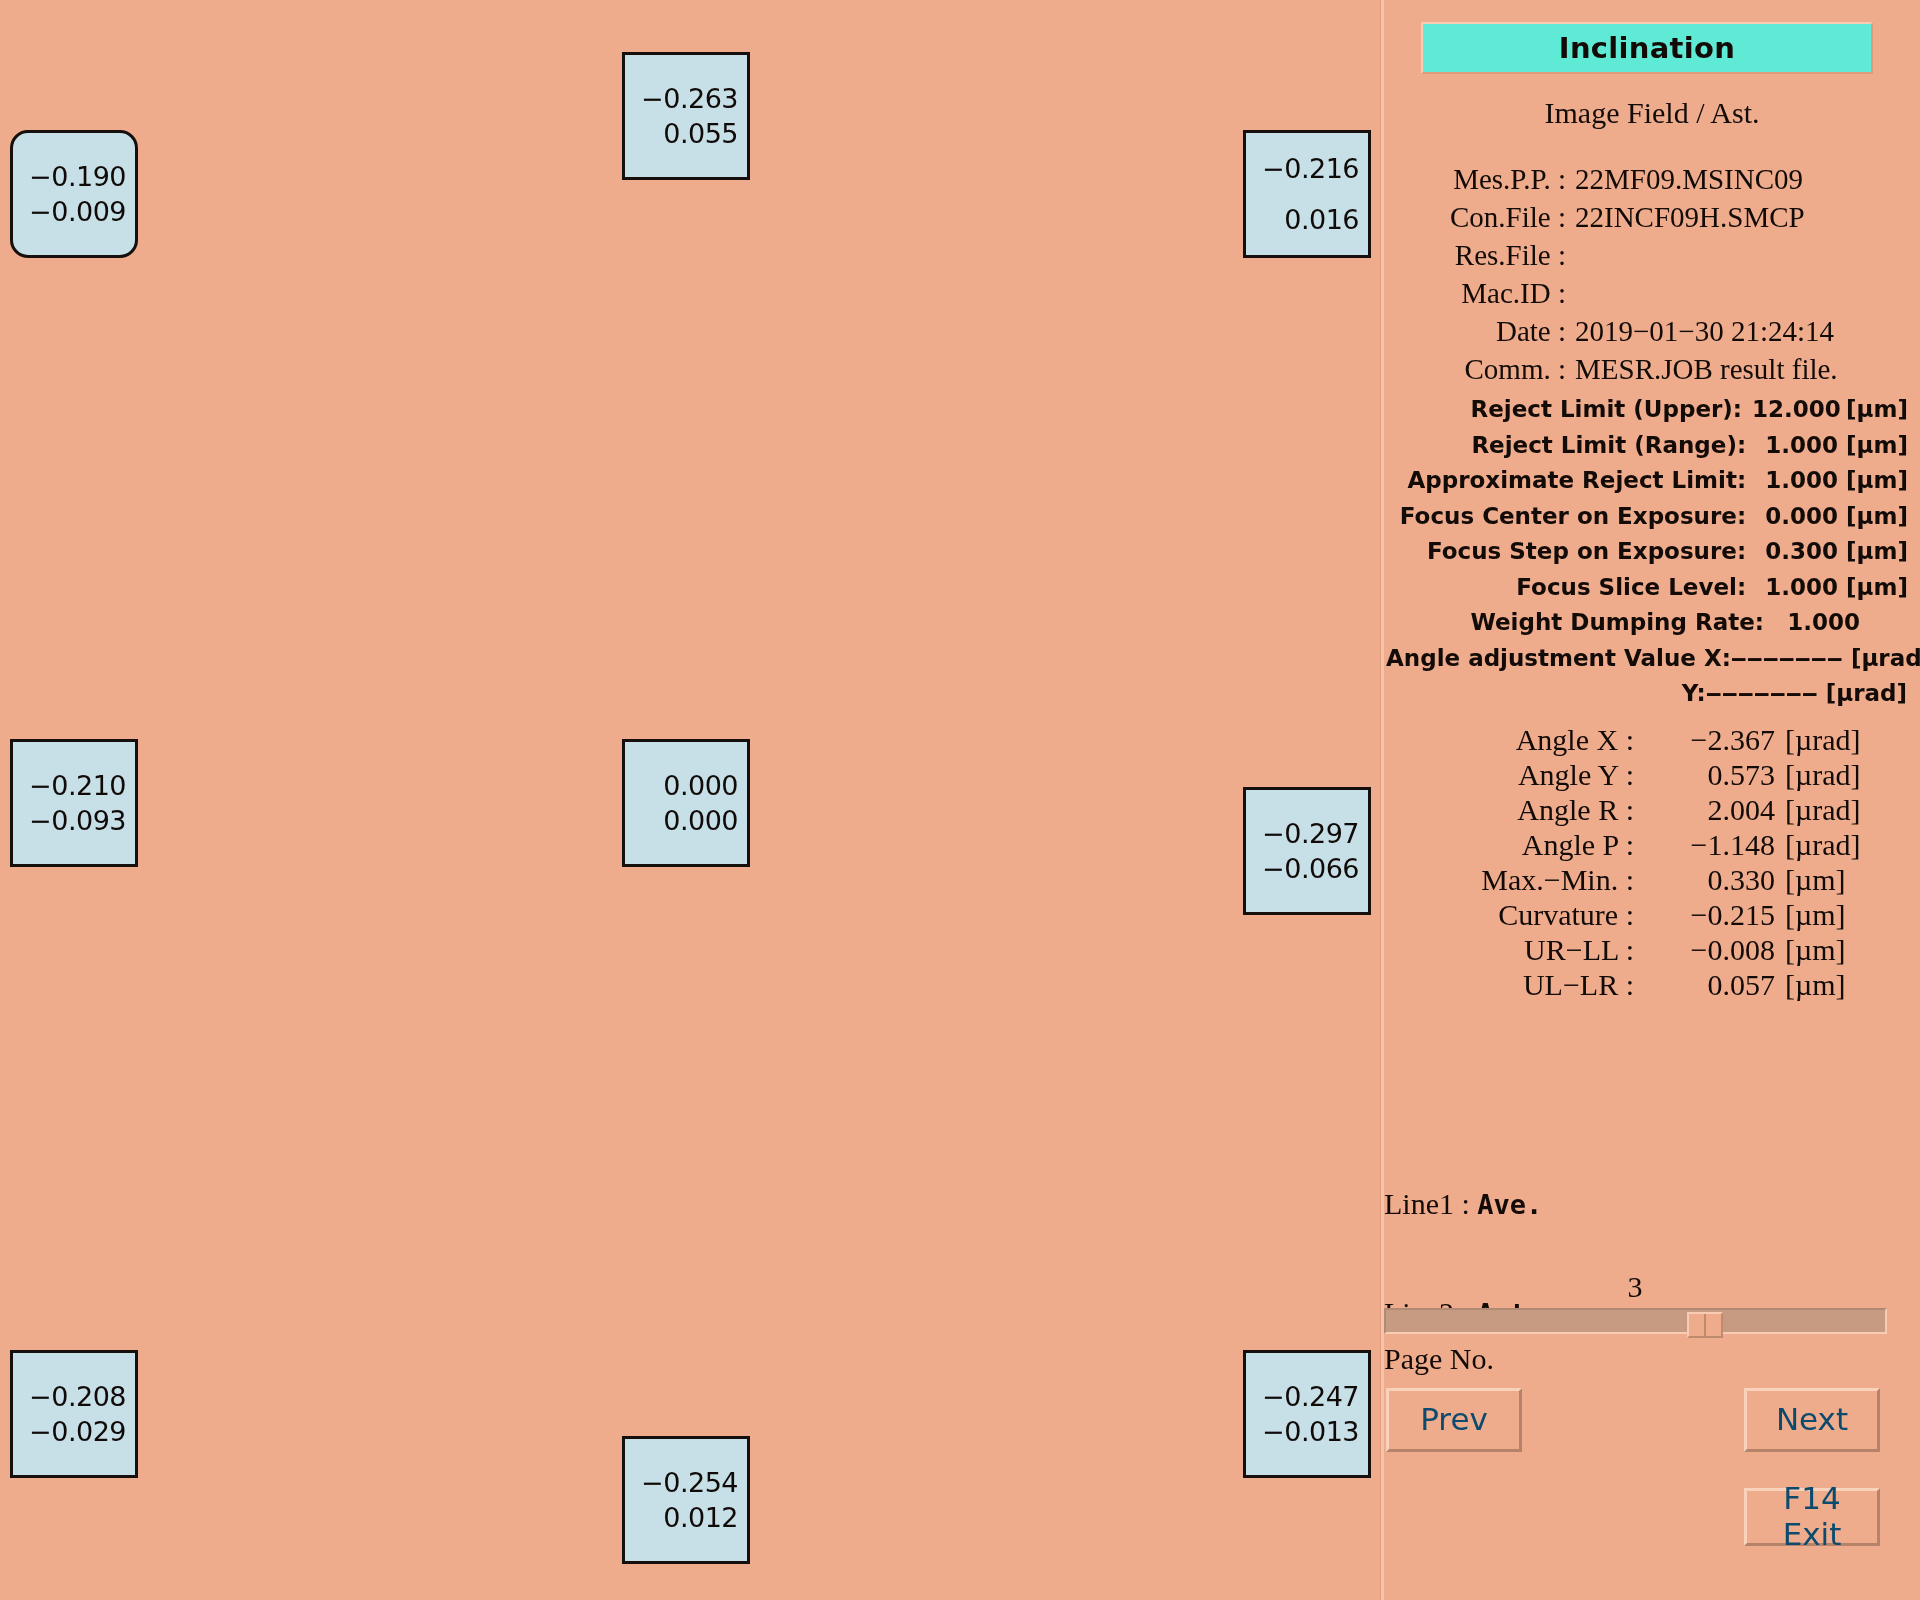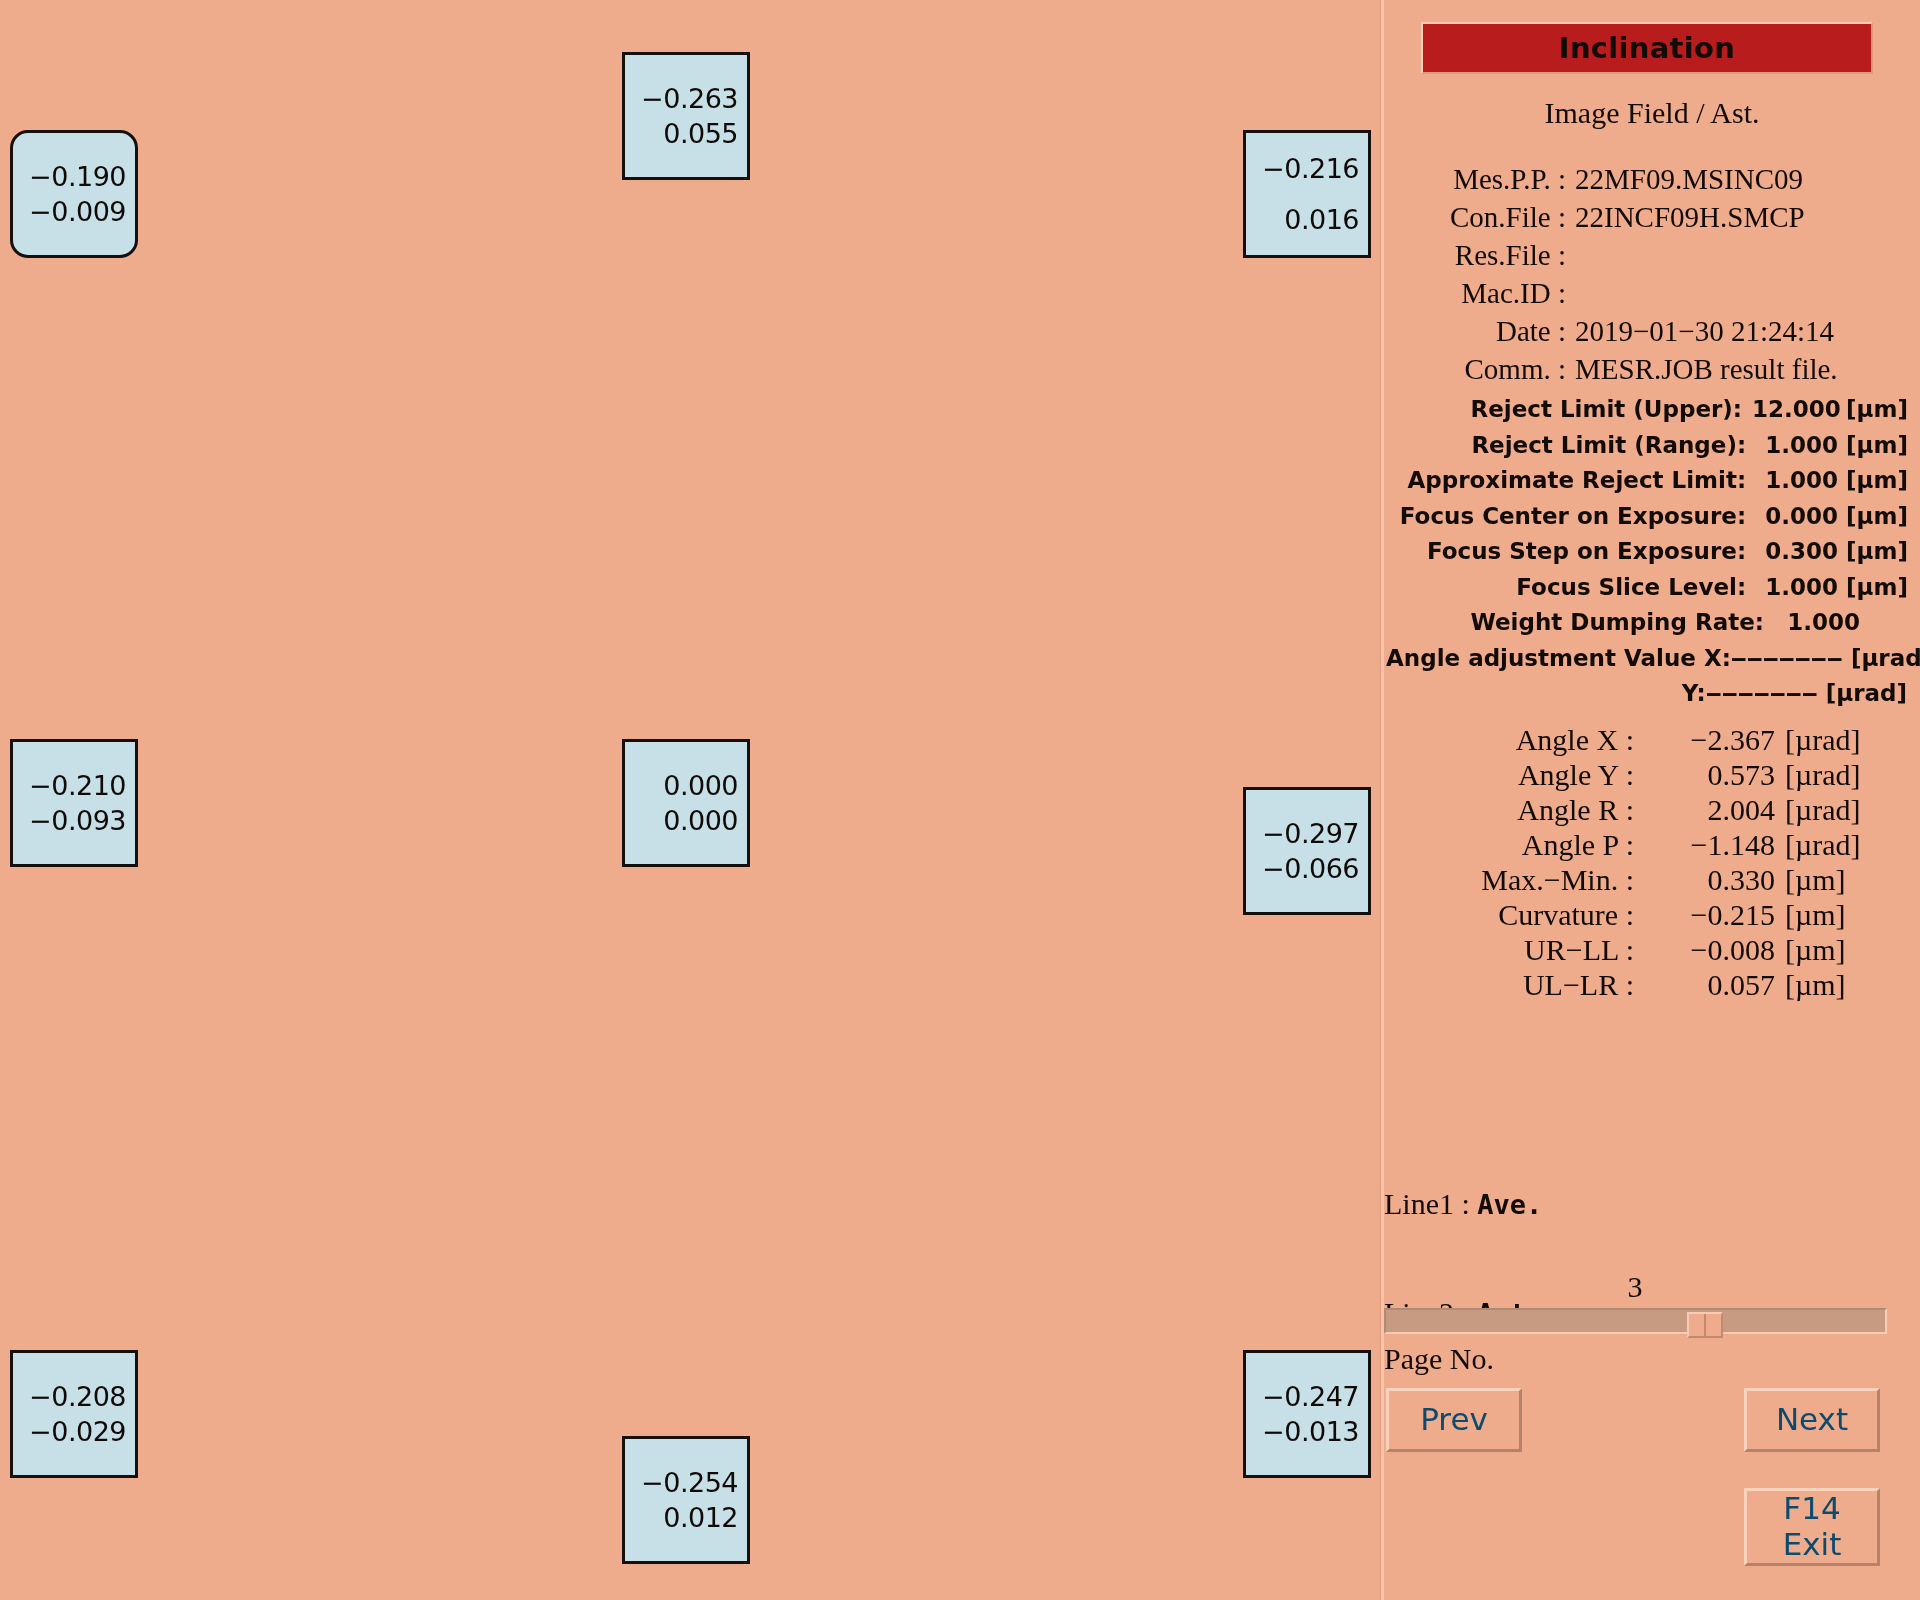--- a/index.html
+++ b/index.html
@@ -62,21 +62,21 @@
     width: 536px;
     height: 1600px;
   }
 
   #title-plate {
     position: absolute;
     left: 37px;
     top: 22px;
     width: 452px;
     height: 52px;
-    background: #b91c1c;
+    background: #5eead4;
     border-top: 2px solid #f7cbb4;
     border-left: 2px solid #f7cbb4;
     border-right: 2px solid #dd9a7d;
     border-bottom: 2px solid #dd9a7d;
     box-sizing: border-box;
     display: flex;
     align-items: center;
     justify-content: center;
     font-family: "DejaVu Sans", sans-serif;
     font-weight: bold;
@@ -217,21 +217,21 @@
     align-items: center;
     justify-content: center;
     text-align: center;
     font-family: "DejaVu Sans", sans-serif;
     font-size: 31px;
     line-height: 1.15;
     color: #0c4a6e;
   }
   #btn-prev  { left: 2px;   top: 1388px; width: 136px; height: 64px; }
   #btn-next  { left: 360px; top: 1388px; width: 136px; height: 64px; }
-  #btn-exit  { left: 360px; top: 1488px; width: 136px; height: 78px; flex-direction: column; }
+  #btn-exit  { left: 360px; top: 1488px; width: 136px; height: 58px; flex-direction: column; }
 </style>
 </head>
 <body>
 
 <div id="field">
     <div class="cell" style="left: 10px; top: 130px; border-radius: 18px;">
       <span>−0.190</span>
       <span>−0.009</span>
     </div>
     <div class="cell" style="left: 622px; top: 52px;">

